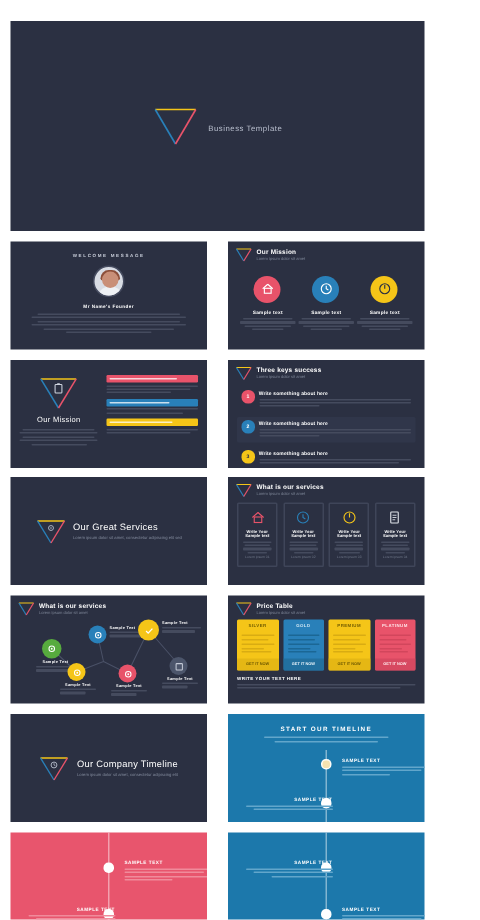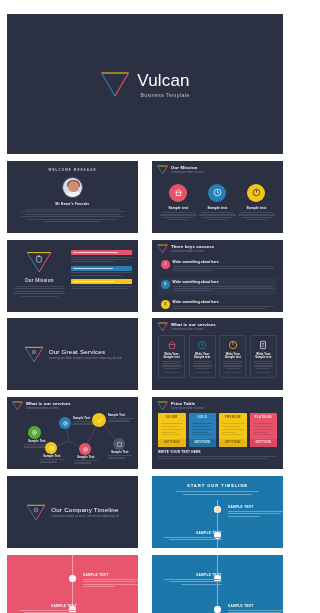--- a/index.html
+++ b/index.html
@@ -184,21 +184,20 @@
   <div class="slide" id="slide-title">
     <div class="hero">
       <div class="tri">
         <svg width="30" height="26" viewBox="0 0 30 26">
           <line x1="1.5" y1="2" x2="28.5" y2="2" stroke="#f5c518" stroke-width="1.1"></line>
           <line x1="1.5" y1="2" x2="15" y2="25" stroke="#2980b9" stroke-width="1.1"></line>
           <line x1="28.5" y1="2" x2="15" y2="25" stroke="#e8536a" stroke-width="1.1"></line>
         </svg>
       </div>
       <div class="hero-txt">
-        <div class="hero-title">Vulcan</div>
         <div class="hero-sub">Business Template</div>
       </div>
     </div>
   </div>
 
   <div class="slide" id="slide-welcome">
     <div class="wel">
       <div class="wel-kicker">WELCOME MESSAGE</div>
       <div class="avatar">
         <div class="body"></div>

